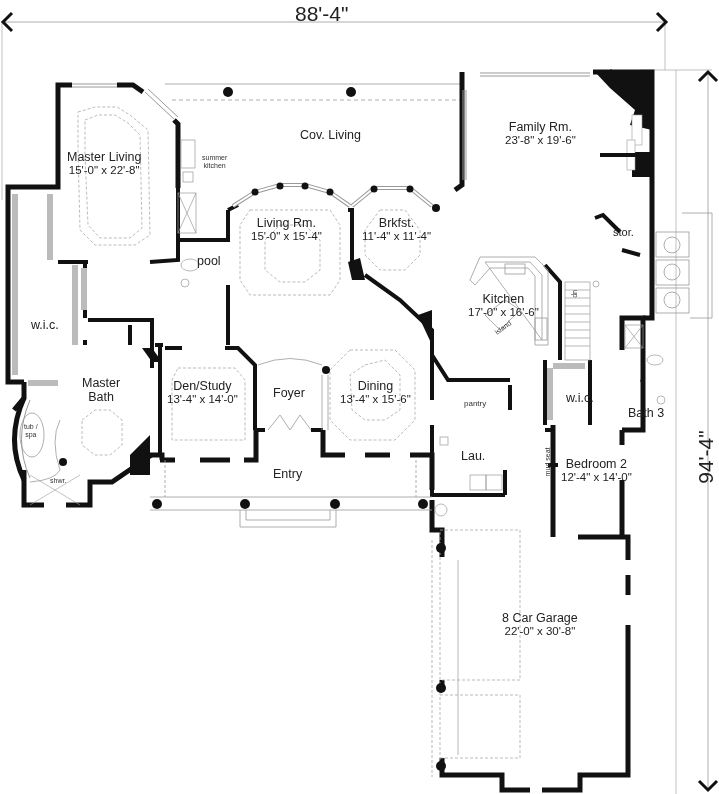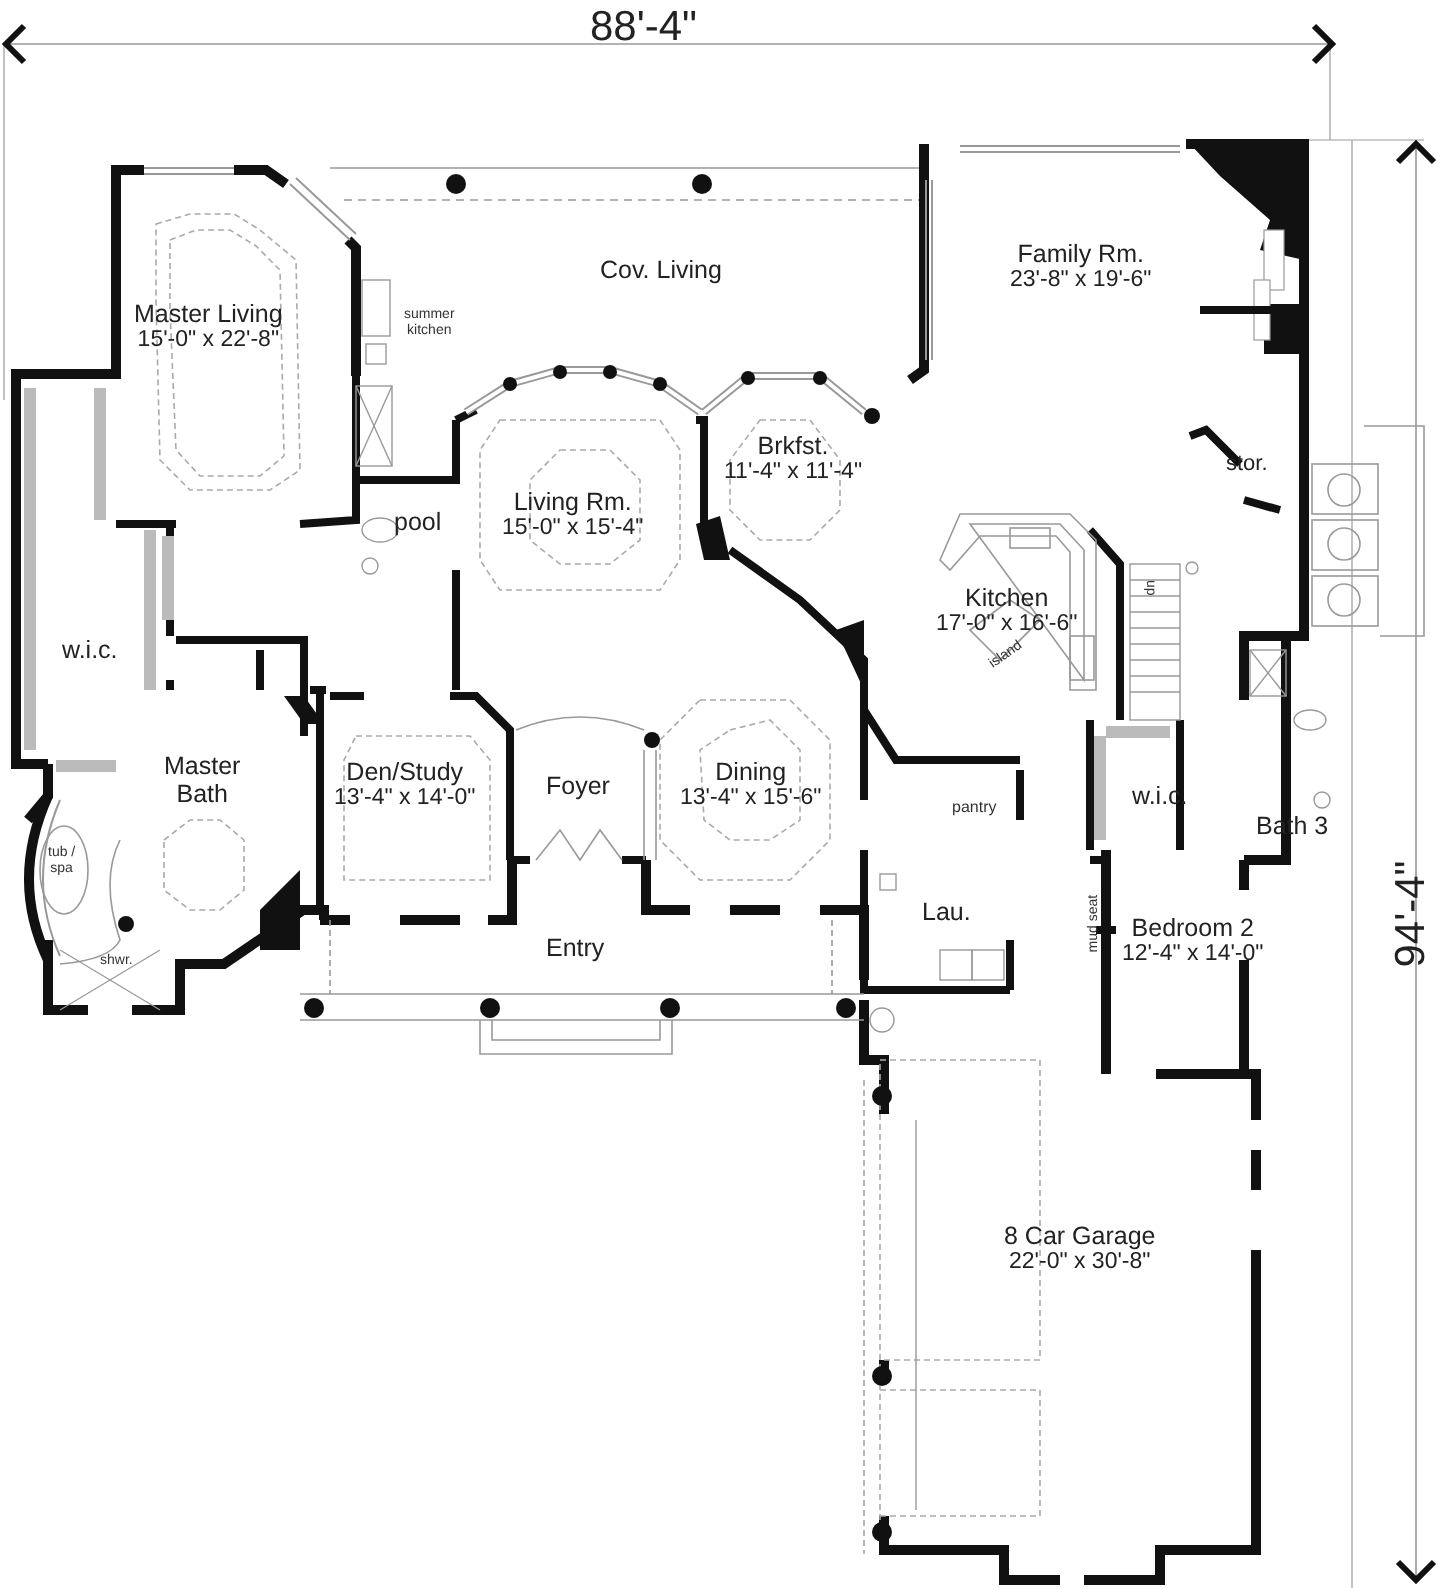--- a/index.html
+++ b/index.html
@@ -2,21 +2,21 @@
 <html><head>
 <meta charset="utf-8">
 <style>
   html, body { margin: 0; padding: 0; background: #ffffff; }
   body { width: 719px; height: 794px; position: relative; overflow: hidden; font-family: "Liberation Sans", sans-serif; color: #222; }
   #plan { position: absolute; left: 0; top: 0; }
   .lbl { position: absolute; text-align: center; white-space: nowrap; font-family: "Liberation Sans", sans-serif; color: #222; line-height: 1.15; }
   .room-name { font-size: 12.5px; display: block; }
   .room-dim { font-size: 11.5px; display: block; }
   .tiny { font-size: 7px; line-height: 1.1; color: #333; }
-  .small { font-size: 8px; color: #333; margin-left: 12px; }
+  .small { font-size: 8px; color: #333; }
   .dim-overall { font-size: 21px; color: #222; position: absolute; }
   .dim-vert { transform: rotate(-90deg); transform-origin: center center; }
 </style>
 </head>
 <body>
 
 <svg id="plan" width="719" height="794" viewBox="0 0 719 794" xmlns="http://www.w3.org/2000/svg">
 
   <g stroke="#999" fill="none">
     <line x1="3" y1="22" x2="666" y2="22" stroke-width="0.8"></line>
@@ -319,21 +319,21 @@
 <div class="lbl" style="left:67px; top:150px;">
   <span class="room-name">Master Living</span>
   <span class="room-dim">15'-0" x 22'-8"</span>
 </div>
 
 <div class="lbl tiny" style="left:202px; top:154px;">
   <span style="display:block">summer</span>
   <span style="display:block">kitchen</span>
 </div>
 
-<div class="lbl" style="left:251px; top:244px;">
+<div class="lbl" style="left:251px; top:216px;">
   <span class="room-name">Living Rm.</span>
   <span class="room-dim">15'-0" x 15'-4"</span>
 </div>
 
 <div class="lbl" style="left:362px; top:216px;">
   <span class="room-name">Brkfst.</span>
   <span class="room-dim">11'-4" x 11'-4"</span>
 </div>
 
 <div class="lbl" style="left:197px; top:254px;">

